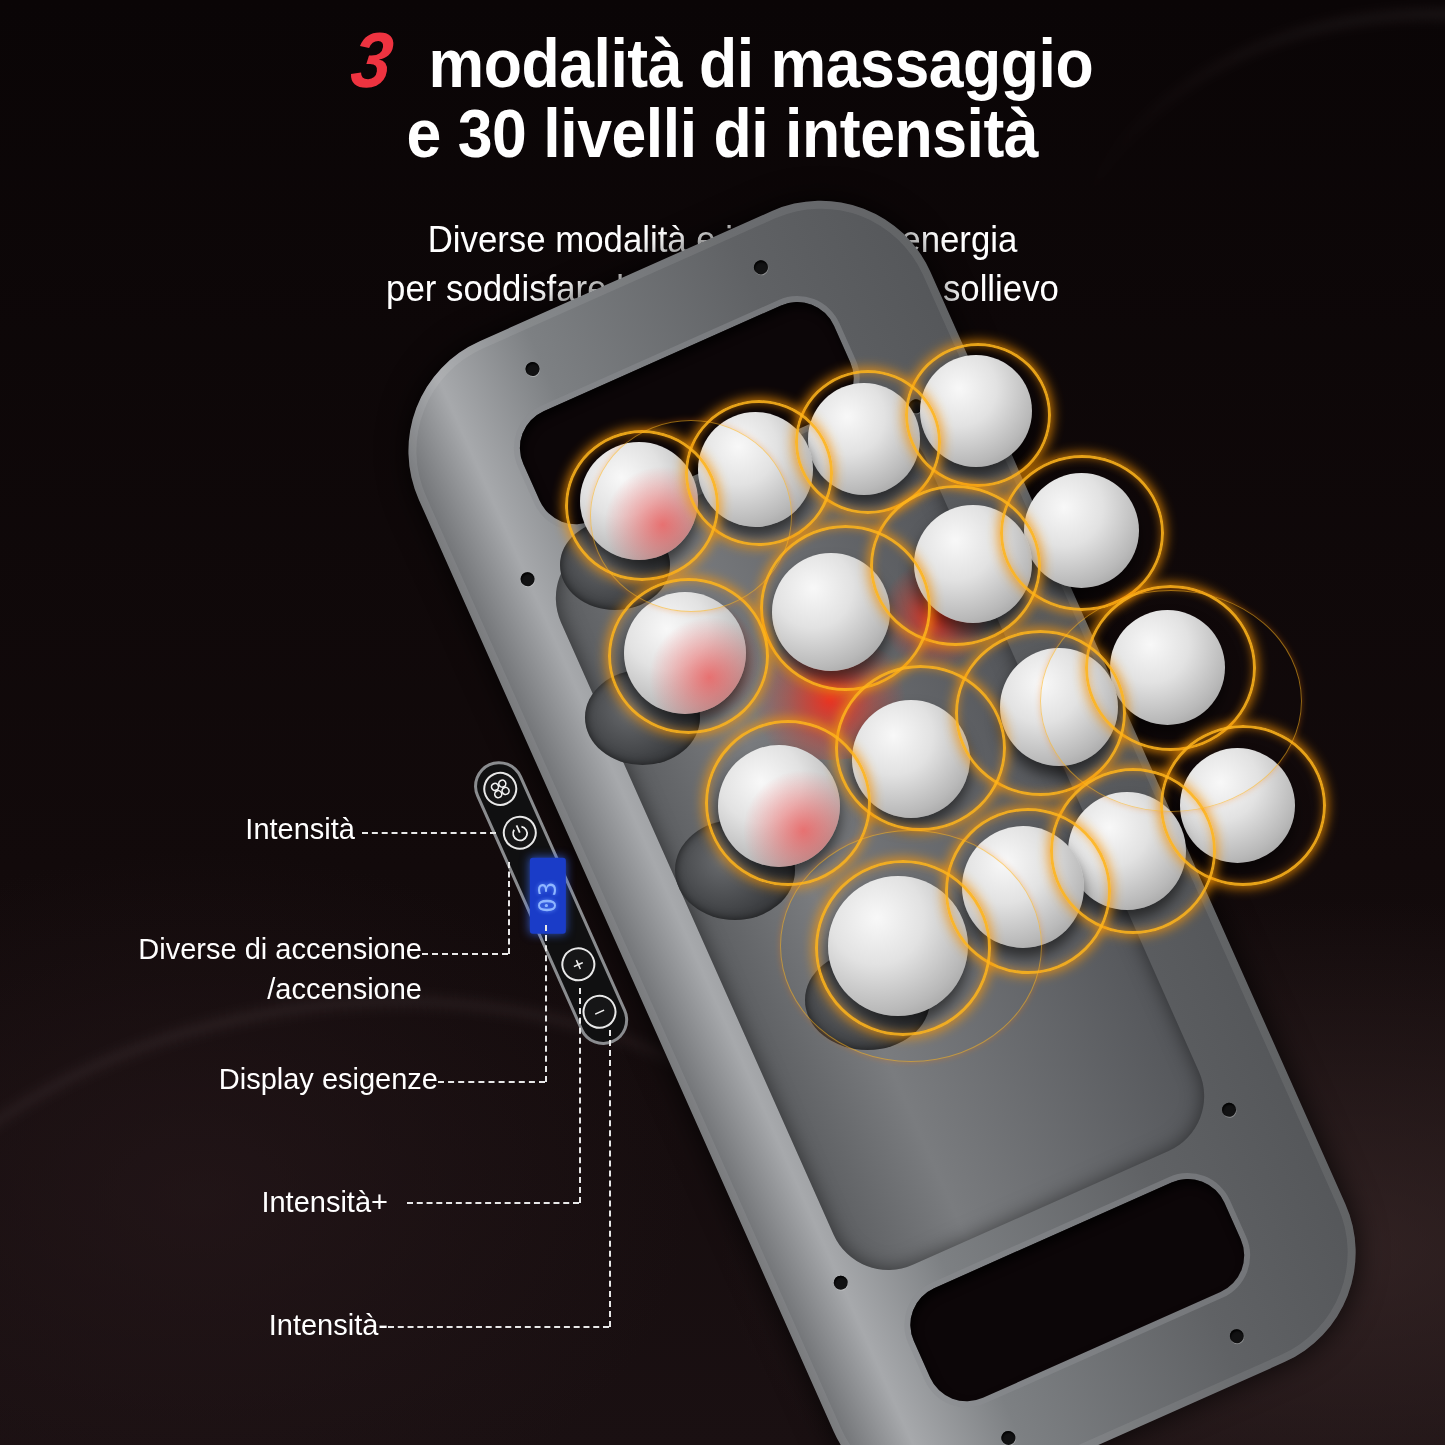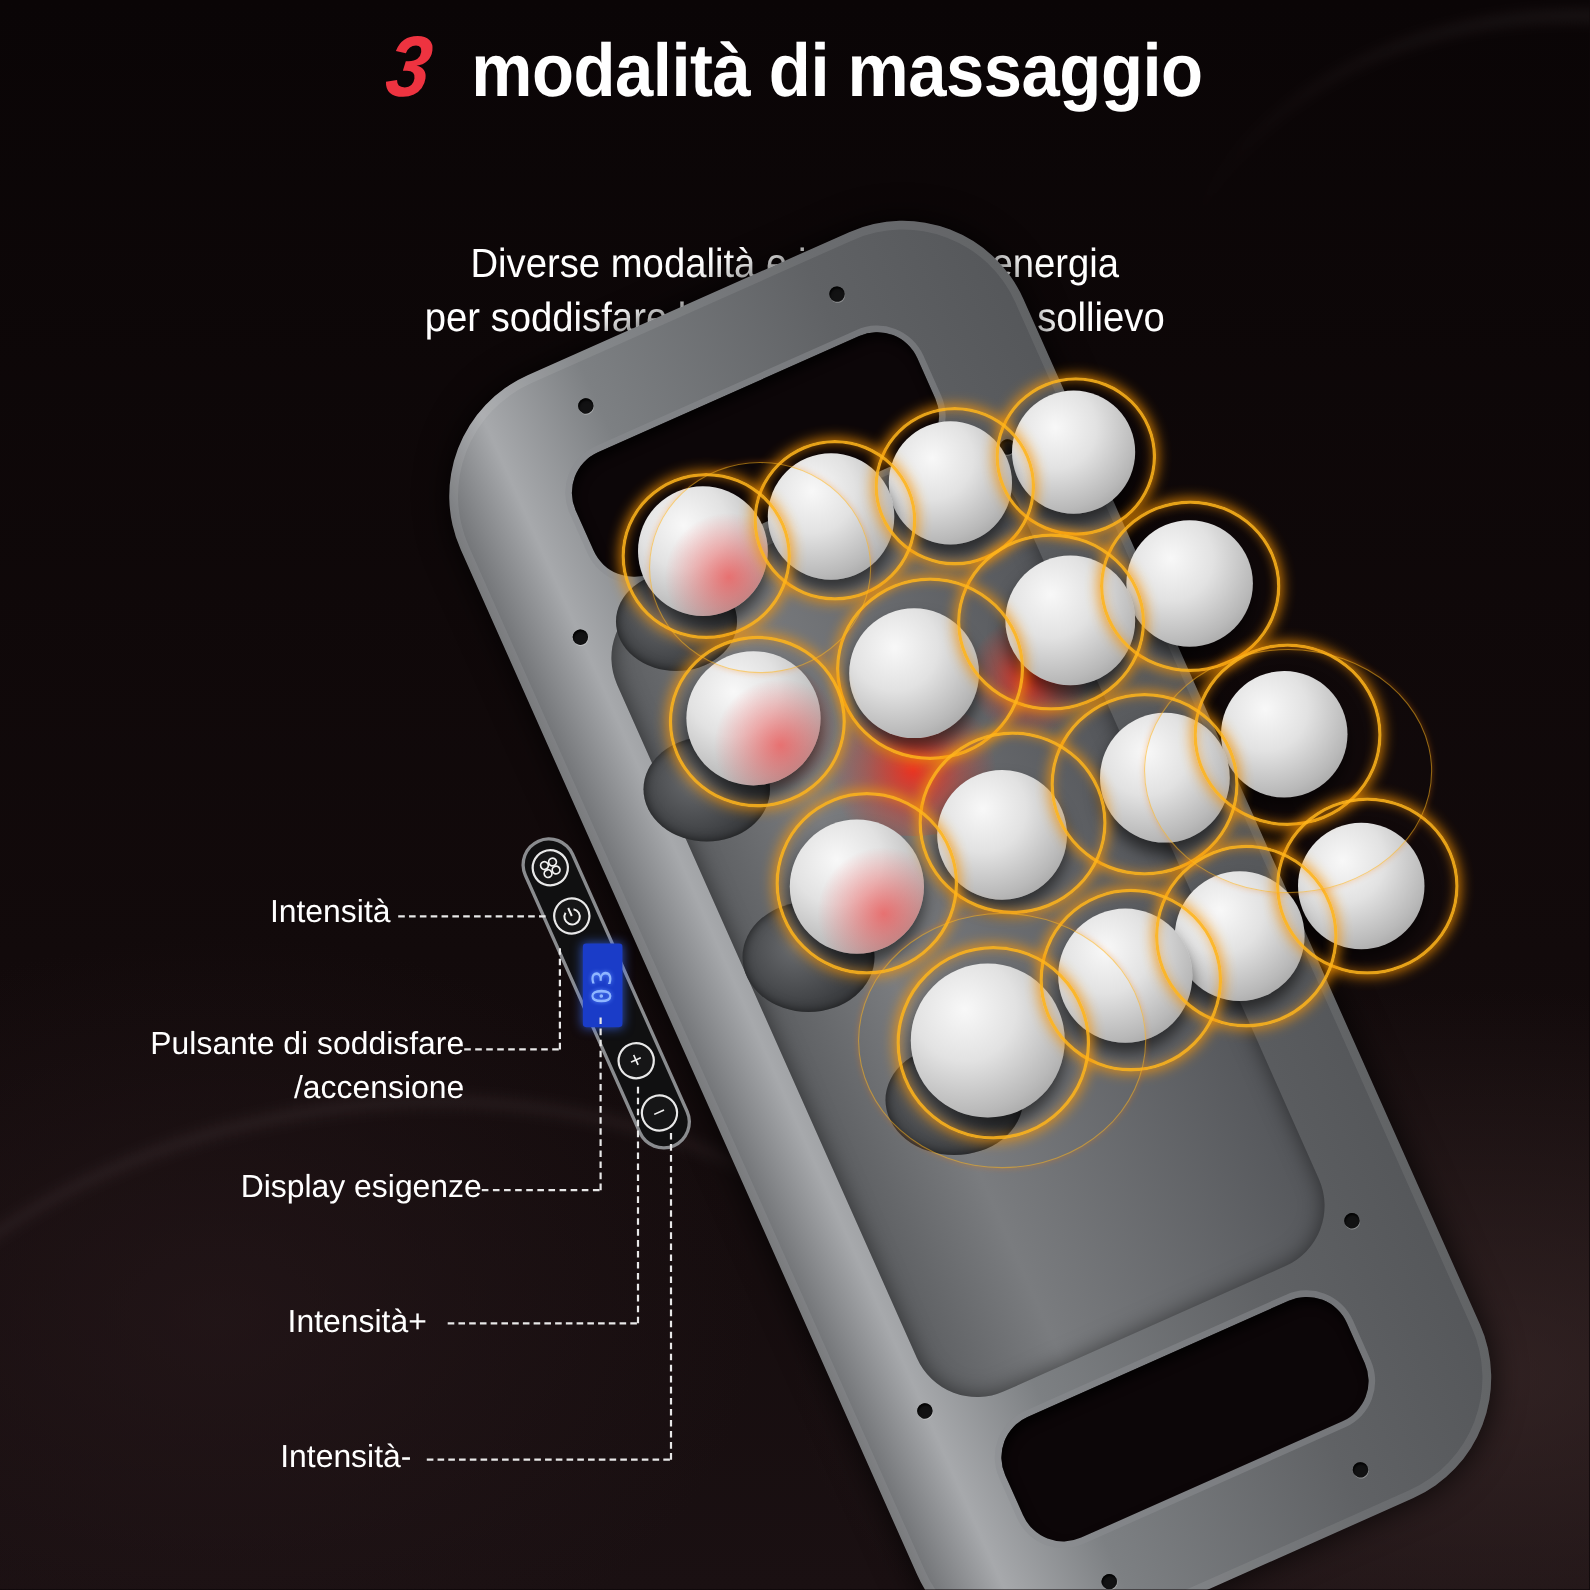--- a/index.html
+++ b/index.html
@@ -151,20 +151,23 @@
 
 <div class="bg"></div>
 <div class="streak s1"></div>
 <div class="streak s2"></div>
 
 <div class="headline">
   <div>
     <span class="line1">
       <span class="big3">3</span><span>modalità di massaggio</span>
     </span>
+  </div>
+  <div>
+    <span class="line2">e 30 livelli di intensità</span>
   </div>
 </div>
 
 <div class="subhead">
   <div>Diverse modalità e intensità di energia</div>
   <div>per soddisfare le vostre esigenze di sollievo</div>
 </div>
 
 <div class="device">
   <div class="frame">
@@ -251,28 +254,28 @@
     <span>+</span>
   </div>
   <div class="btn minus">
     <span>−</span>
   </div>
 </div>
 
 <div class="callout-label" style="left:180px;top:812px;width:175px">Intensità</div>
 <div class="dash h" style="left:362px;top:832px;width:134px"></div>
 
-<div class="callout-label" style="left:20px;top:932px;width:402px">Pulsante di soddisfare</div>
+<div class="callout-label" style="left:20px;top:932px;width:402px">Diverse di accensione</div>
 <div class="callout-label" style="left:20px;top:972px;width:402px">/accensione</div>
 <div class="dash h" style="left:422px;top:953px;width:86px"></div>
 <div class="dash v" style="left:508px;top:862px;height:92px"></div>
 
 <div class="callout-label" style="left:100px;top:1062px;width:338px">Display esigenze</div>
 <div class="dash h" style="left:438px;top:1081px;width:107px"></div>
 <div class="dash v" style="left:545px;top:925px;height:157px"></div>
 
 <div class="callout-label" style="left:150px;top:1185px;width:238px">Intensità+</div>
 <div class="dash h" style="left:407px;top:1202px;width:172px"></div>
 <div class="dash v" style="left:579px;top:988px;height:215px"></div>
 
-<div class="callout-label" style="left:136px;top:1308px;width:238px">Intensità-</div>
+<div class="callout-label" style="left:150px;top:1308px;width:238px">Intensità-</div>
 <div class="dash h" style="left:388px;top:1326px;width:221px"></div>
 <div class="dash v" style="left:609px;top:1030px;height:297px"></div>
 
 </body></html>

